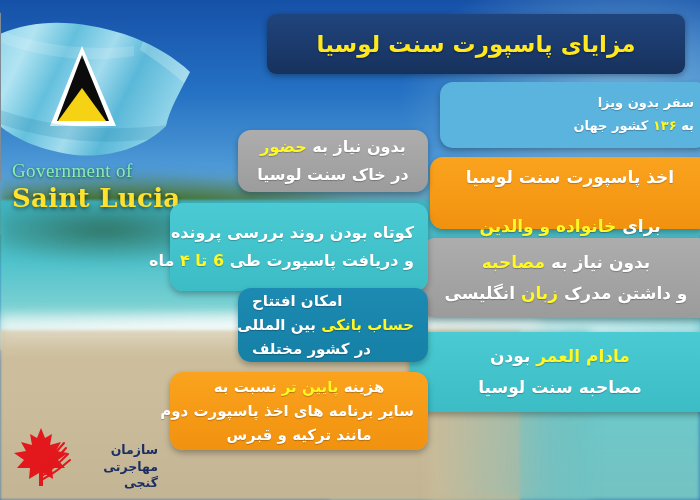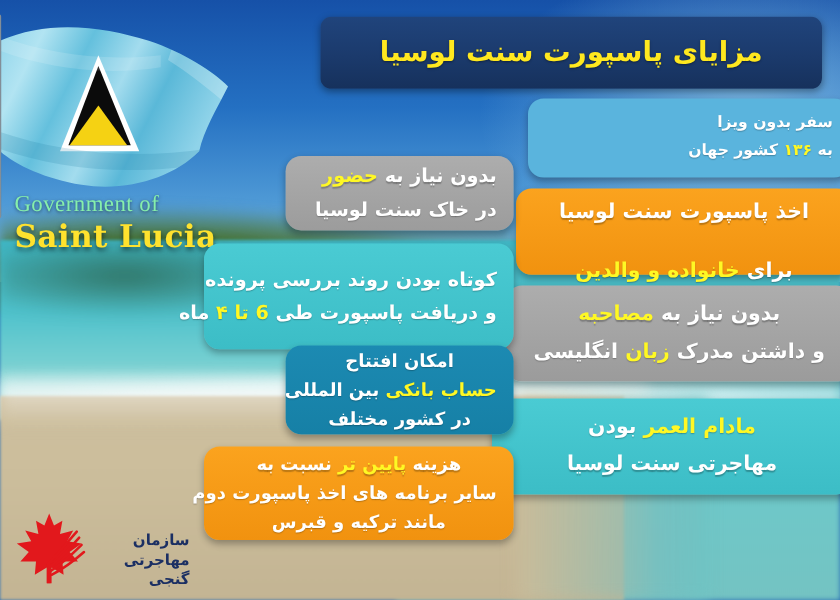--- a/index.html
+++ b/index.html
@@ -134,29 +134,29 @@
          background:linear-gradient(180deg,#adadad,#9b9b9b); }
   .b-r3 .ln{ font-size:17px; color:#ffffff; line-height:1.8; text-align:center; }
 
   .b-r4{ left:410px; top:332px; width:300px; height:80px;  background:#44c6cf;
          background:linear-gradient(180deg,#4acbd3,#3cbdc6); }
   .b-r4 .ln{ font-size:17px; color:#ffffff; line-height:1.8; text-align:center; }
 
   
   .b-l1{ left:238px; top:130px; width:190px; height:62px; background:#a6a6a6;
          background:linear-gradient(180deg,#adadad,#9c9c9c); }
-  .b-l1 .ln{ font-size:16px; color:#ffffff; line-height:1.75; text-align:right; }
+  .b-l1 .ln{ font-size:16px; color:#ffffff; line-height:1.75; text-align:center; }
 
   .b-l2{ left:170px; top:203px; width:258px; height:88px; background:#44c6cf;
          background:linear-gradient(180deg,#4acbd3,#3cbdc6); }
   .b-l2 .ln{ font-size:16px; color:#ffffff; line-height:1.78; text-align:center; }
 
   .b-l3{ left:238px; top:288px; width:190px; height:74px;
          background:linear-gradient(180deg,#1c8ab2,#1680a6); }
-  .b-l3 .ln{ font-size:15px; color:#ffffff; line-height:1.6; text-align:center; }
+  .b-l3 .ln{ font-size:15px; color:#ffffff; line-height:1.6; text-align:left; }
 
   .b-l4{ left:170px; top:372px; width:258px; height:78px;
          background:linear-gradient(180deg,#fba31e,#f1920f); }
   .b-l4 .ln{ font-size:15px; color:#ffffff; line-height:1.62; text-align:center; }
 </style>
 </head>
 <body>
 
 <div id="scene">
   <div class="sky"></div>
@@ -238,21 +238,21 @@
 <div class="bubble b-r2">
     <div class="ln"><span>اخذ پاسپورت سنت لوسیا</span></div>
     <div class="ln"><span>برای </span><span class="hl">خانواده و والدین</span></div>
   </div>
 <div class="bubble b-r3">
     <div class="ln"><span>بدون نیاز به </span><span class="hl">مصاحبه</span></div>
     <div class="ln"><span>و داشتن مدرک </span><span class="hl">زبان</span><span> انگلیسی</span></div>
   </div>
 <div class="bubble b-r4">
     <div class="ln"><span class="hl">مادام العمر</span><span> بودن</span></div>
-    <div class="ln"><span>مهاجرتی سنت لوسیا</span></div>
+    <div class="ln"><span>مصاحبه سنت لوسیا</span></div>
   </div>
 
 <div class="bubble b-l1">
     <div class="ln"><span>بدون نیاز به </span><span class="hl">حضور</span></div>
     <div class="ln"><span>در خاک سنت لوسیا</span></div>
   </div>
 <div class="bubble b-l2">
     <div class="ln"><span>کوتاه بودن روند بررسی پرونده</span></div>
     <div class="ln"><span>و دریافت پاسپورت طی </span><span class="hl">6 تا ۴</span><span> ماه</span></div>
   </div>

